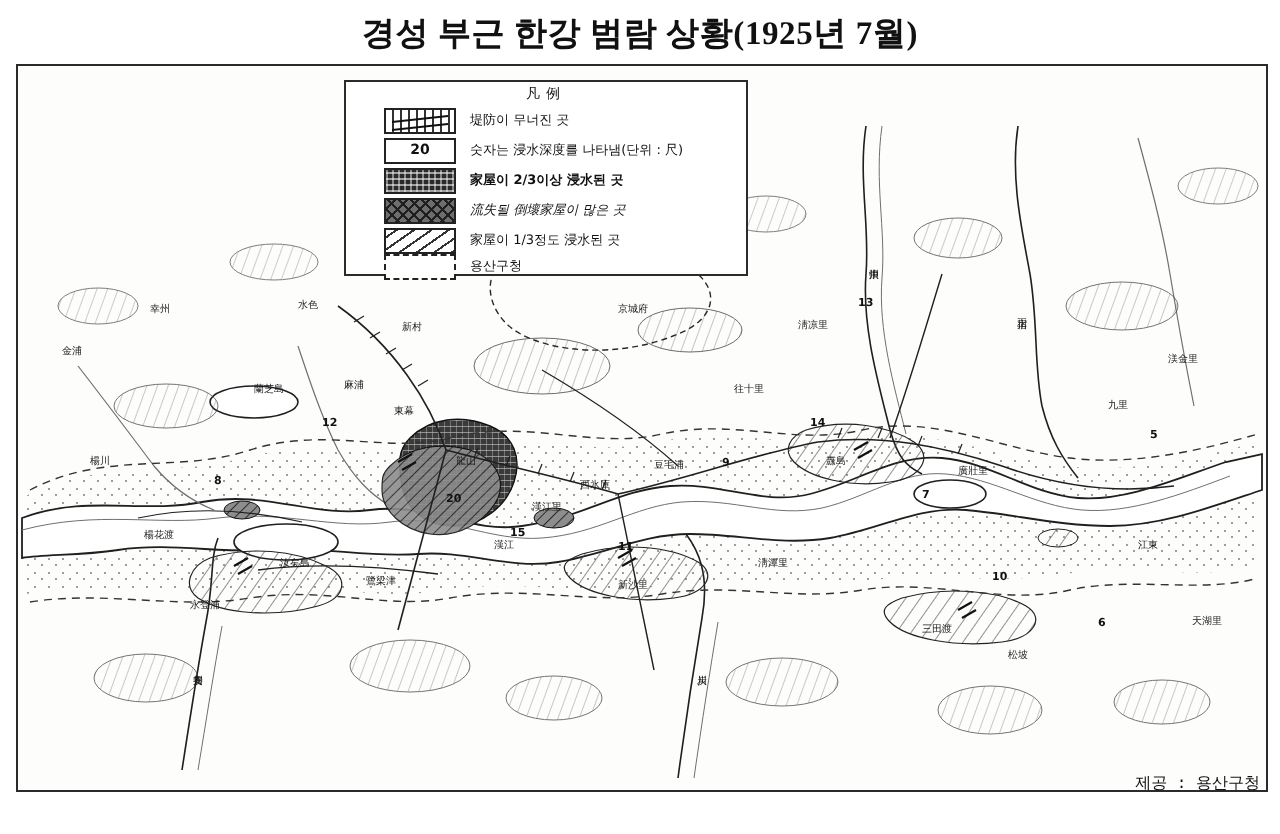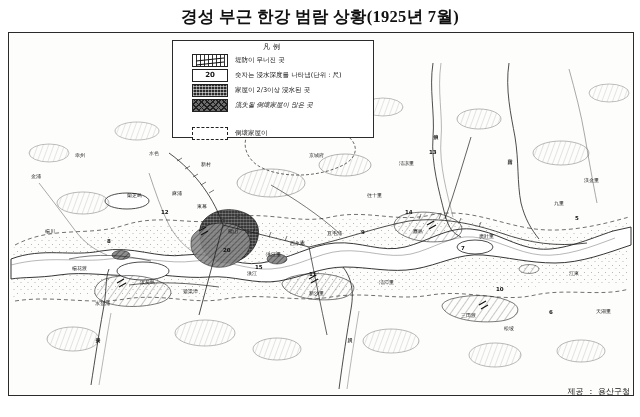--- a/index.html
+++ b/index.html
@@ -335,34 +335,38 @@
       <div class="legend-row" style="top:12px;">
         <span class="legend-swatch sw-break"></span>
         <span class="legend-label">堤防이 무너진 곳</span>
       </div>
 
       <div class="legend-row" style="top:27px;">
         <span class="legend-swatch sw-num">20</span>
         <span class="legend-label">숫자는 浸水深度를 나타냄(단위 : 尺)</span>
       </div>
 
-      <div class="legend-row" style="top:42px;">
+      <div class="legend-row" style="top:42px;font-weight:bold;">
         <span class="legend-swatch sw-dense"></span>
         <span class="legend-label">家屋이 2/3이상 浸水된 곳</span>
       </div>
 
       <div class="legend-row" style="top:57px;font-style:italic;">
         <span class="legend-swatch sw-mid"></span>
         <span class="legend-label">流失될 倒壞家屋이 많은 곳</span>
       </div>
 
+      <div class="legend-row" style="top:72px;">
+        <span class="legend-swatch sw-light"></span>
+        <span class="legend-label">家屋이 1/3정도 浸水된 곳</span>
+      </div>
 
       <div class="legend-row" style="top:85px;">
         <span class="legend-swatch sw-area"></span>
-        <span class="legend-label">倒壞家屋이</span>
+        <span class="legend-label">용산구청</span>
       </div>
     </div>
 
     <div id="labels-layer">
         <div class="map-label" style="left: 63px; top: 233px;">楊花渡</div>
         <div class="map-label" style="left: 86px; top: 268px;">永登浦</div>
         <div class="map-label" style="left: 131px; top: 247px;">汝矣島</div>
         <div class="map-label" style="left: 174px; top: 256px;">鷺梁津</div>
         <div class="map-label" style="left: 219px; top: 196px;">龍山</div>
         <div class="map-label" style="left: 188px; top: 171px;">東幕</div>

